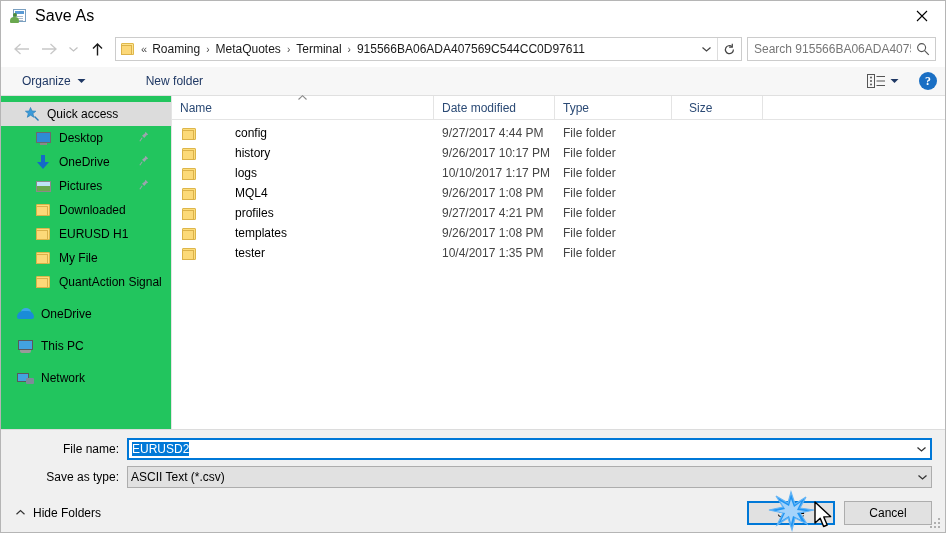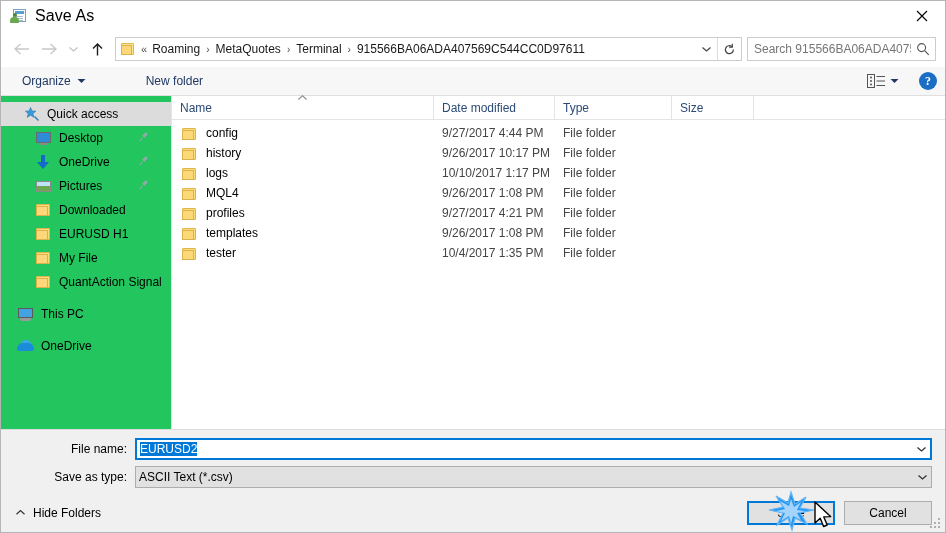--- a/index.html
+++ b/index.html
@@ -283,44 +283,44 @@
   .fl-col {
     display: flex; align-items: center;
     font-size: 12px; color: #2b4a75;
     border-right: 1px solid #e4e4e4;
     padding-left: 8px; cursor: default;
     position: relative;
   }
   .col-name { width: 262px; }
   .col-date { width: 121px; }
   .col-type { width: 117px; }
-  .col-size { width: 82px; }
+  .col-size { width: 82px; margin-left: 9px; }
   .sort-caret {
     position: absolute; left: 125px; top: -6px;
   }
   .fl-rows { flex: 1; overflow: hidden; padding-top: 3px; }
   .fl-row {
     height: 20px; display: flex; align-items: center;
     cursor: default; font-size: 12px; color: #000;
   }
   .cell-name {
     width: 262px; display: flex; align-items: center; padding-left: 9px;
-    overflow: hidden; white-space: nowrap;
+    overflow: hidden; white-space: nowrap; gap: 29px;
   }
   .cell-name .fname { margin-left: 8px; }
   .cell-date { width: 121px; padding-left: 8px; color: #444; white-space: nowrap; }
   .cell-type { width: 117px; padding-left: 8px; color: #444; white-space: nowrap; }
   .cell-size { width: 82px; padding-left: 8px; color: #444; }
   .row-folder-ic { width: 17px; height: 15px; position: relative; flex: none; }
 
   
   .formarea {
     height: 63px; min-height: 63px;
     background: #f0f0f0;
-    padding: 8px 0 0 8px;
+    padding: 8px 0 0 0;
     position: relative;
   }
   .form-row {
     display: flex; align-items: center; margin-bottom: 6px;
     padding-right: 13px;
   }
   .form-label {
     width: 126px; text-align: right; padding-right: 8px;
     font-size: 12px; color: #000;
   }
@@ -578,35 +578,42 @@
 
       <div class="side-item indent">
         <span class="si-icon ic-folder">
           <span class="fb"></span>
             <span class="ff"></span>
         </span>
         <span class="si-label">QuantAction Signal</span>
       </div>
 
       <div class="side-item group">
+        <span class="si-icon ic-cloud">
+          <span class="c2"></span>
+            <span class="c1"></span>
+        </span>
+        <span class="si-label">OneDrive</span>
+      </div>
+
+      <div class="side-item group">
         <span class="si-icon ic-pc">
           <span class="scr"></span>
             <span class="stand"></span>
         </span>
         <span class="si-label">This PC</span>
       </div>
 
       <div class="side-item group">
-        <span class="si-icon ic-cloud">
-          <span class="c2"></span>
-            <span class="c1"></span>
-        </span>
-        <span class="si-label">OneDrive</span>
-      </div>
-
+        <span class="si-icon ic-net">
+          <span class="scr"></span>
+            <span class="plug"></span>
+        </span>
+        <span class="si-label">Network</span>
+      </div>
     </div>
 
     <div class="filelist">
       <div class="fl-header">
         <div class="fl-col col-name">
           <span>Name</span>
           <span class="sort-caret">
             <svg width="11" height="7" viewBox="0 0 11 7">
               <path d="M1.5 5.5 L5.5 1.7 L9.5 5.5" stroke="#8a8a8a" stroke-width="1.1" fill="none"></path>
             </svg>

